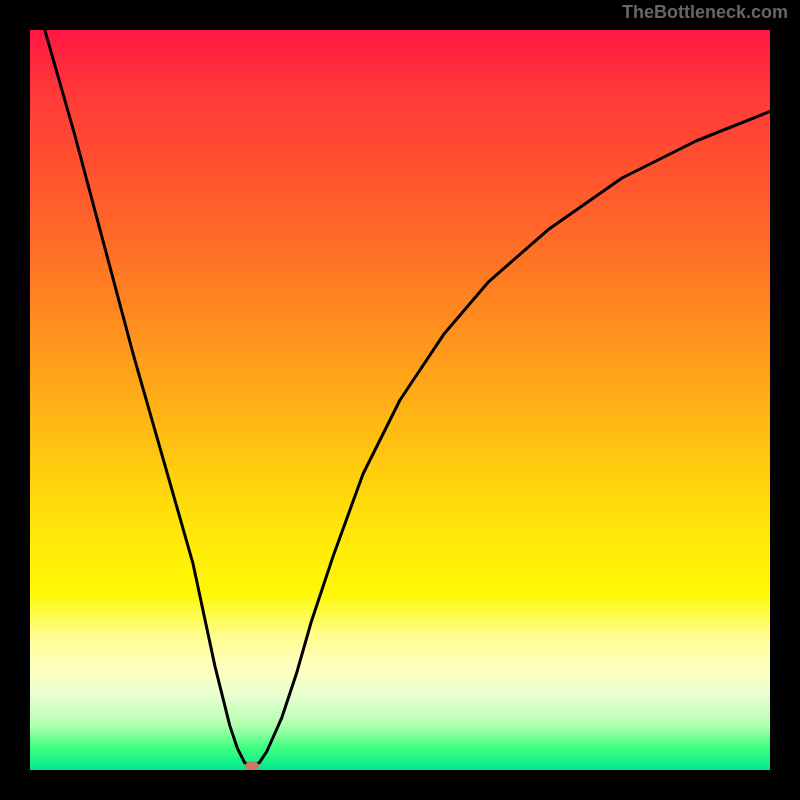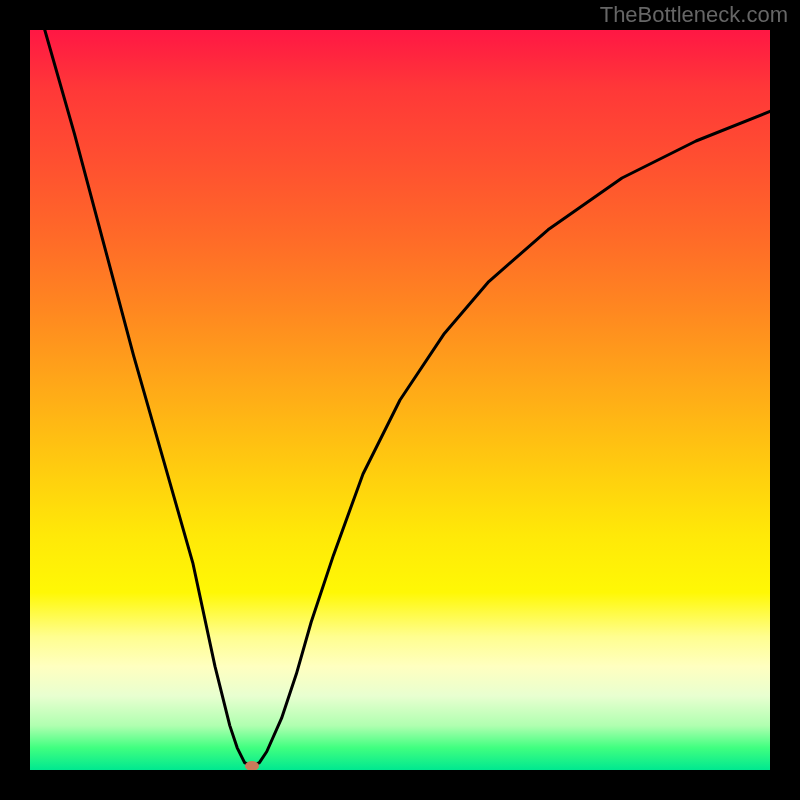--- a/index.html
+++ b/index.html
@@ -2,22 +2,22 @@
 <html><head>
 <meta charset="utf-8">
 <style>
   * { margin: 0; padding: 0; box-sizing: border-box; }
   body { width: 800px; height: 800px; background: #000; position: relative; font-family: Arial, sans-serif; }
   .watermark {
     position: absolute;
     top: 2px;
     right: 12px;
     color: #666;
-    font-size: 22px;
-    font-weight: normal;
+    font-size: 18px;
+    font-weight: bold;
     z-index: 10;
   }
   .plot-area {
     position: absolute;
     left: 30px;
     top: 30px;
     width: 740px;
     height: 740px;
     background: linear-gradient(to bottom,
       #ff1744 0%,

